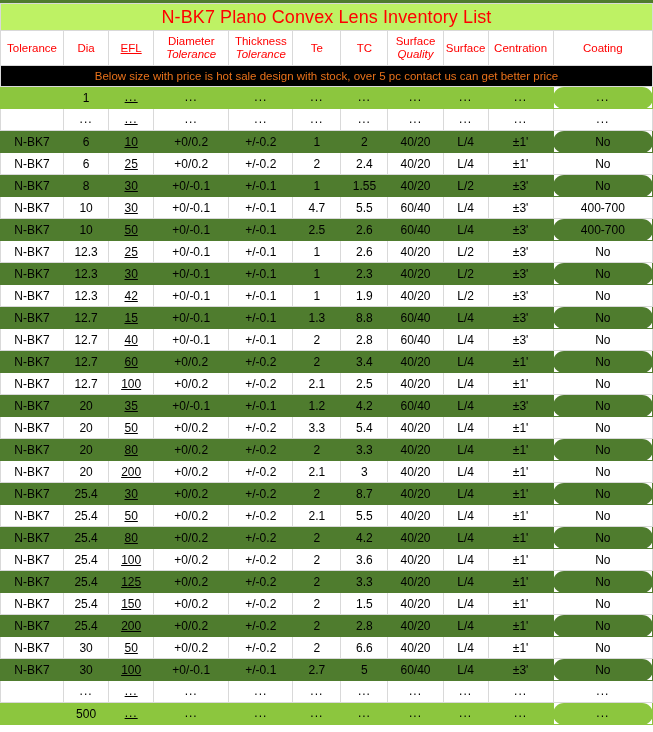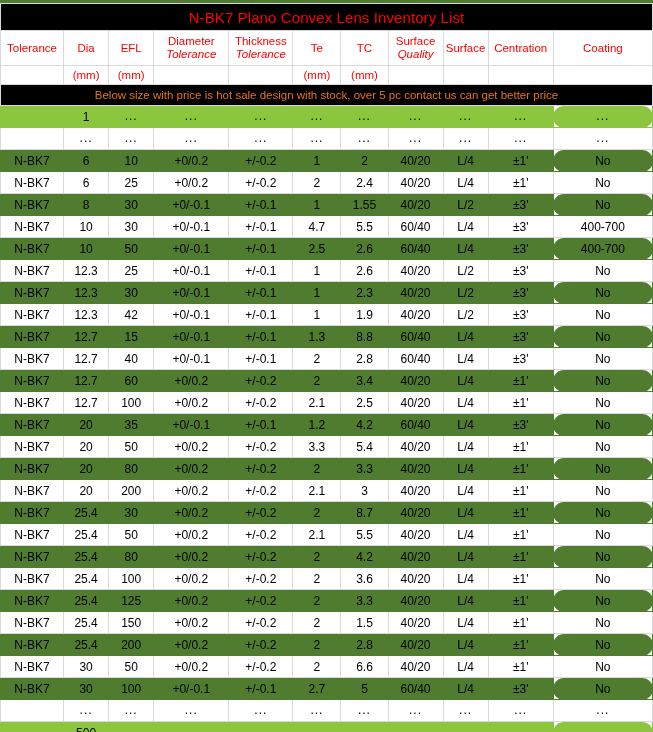--- a/index.html
+++ b/index.html
@@ -37,24 +37,24 @@
     text-align: center;
     vertical-align: middle;
     font-weight: normal;
     overflow: hidden;
     white-space: nowrap;
   }
   
   .title-cell {
     height: 26px;
     color: #FF0000;
-    font-size: 15px;
+    font-size: 18px;
     font-weight: bold;
     letter-spacing: 0.1px;
-    background: #000000;
+    background: #bef264;
     border-left: 1px solid #d9d9d9;
     border-right: 1px solid #d9d9d9;
     border-top: none;
     border-bottom: 1px solid #d9d9d9;
   }
   
   .hdr {
     color: #FF0000;
     font-size: 11.5px;
     line-height: 13px;
@@ -92,21 +92,21 @@
   tr.r-white td { background: #ffffff; color: #000000; }
   tr.r-light td { background: #8CC63E; color: #000000; }
   tr.r-dark td, tr.r-white td, tr.r-light td {
     height: 21px;
     font-size: 12px;
   }
   tr.r-dark td { border-color: #4F7C2E; }
   tr.r-light td { border-color: #8CC63E; }
   td.c-mat { width: 63px; }
   td.c-dia { width: 45px; }
-  td.c-efl { width: 45px; }
+  td.c-efl { width: 45px; text-decoration: underline; }
   td.c-dtol { width: 75px; }
   td.c-ttol { width: 64px; }
   td.c-te  { width: 48px; }
   td.c-tc  { width: 47px; }
   td.c-sq  { width: 55px; }
   td.c-fl  { width: 45px; }
   td.c-cen { width: 65px; }
   td.c-coat{ width: 99px; border-radius: 14px; }
   
   .ell {
@@ -156,33 +156,20 @@
           <td class="hdr c-dtol"><span>Diameter</span><span class="l2">Tolerance</span></td>
           <td class="hdr c-ttol"><span>Thickness</span><span class="l2">Tolerance</span></td>
           <td class="hdr c-te"><span>Te</span></td>
           <td class="hdr c-tc"><span>TC</span></td>
           <td class="hdr c-sq"><span>Surface</span><span class="l2">Quality</span></td>
           <td class="hdr c-fl"><span>Surface</span></td>
           <td class="hdr c-cen"><span>Centration</span></td>
           <td class="hdr c-coat"><span>Coating</span><span class="comment-flag"></span></td>
         </tr>
 
-      <tr id="unit-row">
-          <td class="hdr-unit c-mat"></td>
-          <td class="hdr-unit c-dia">(mm)</td>
-          <td class="hdr-unit c-efl">(mm)</td>
-          <td class="hdr-unit c-dtol"></td>
-          <td class="hdr-unit c-ttol"></td>
-          <td class="hdr-unit c-te">(mm)</td>
-          <td class="hdr-unit c-tc">(mm)</td>
-          <td class="hdr-unit c-sq"></td>
-          <td class="hdr-unit c-fl"></td>
-          <td class="hdr-unit c-cen"></td>
-          <td class="hdr-unit c-coat"></td>
-        </tr>
 
       <tr>
         <td class="note-cell" colspan="11">Below size with price is hot sale design with stock, over 5 pc contact us can get better price</td>
       </tr>
 
     <tr class="r-light">
           <td class="c-mat"></td>
           <td class="c-dia big-num">1</td>
           <td class="c-efl ell ell-blue">...</td>
           <td class="c-dtol ell ell-dark">...</td>

